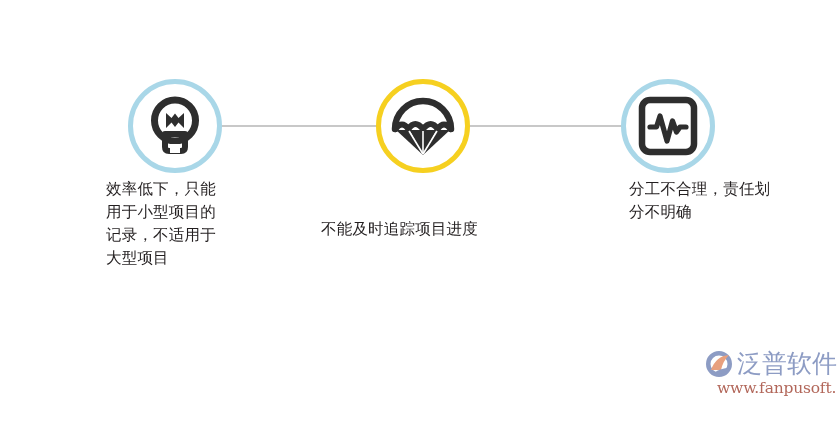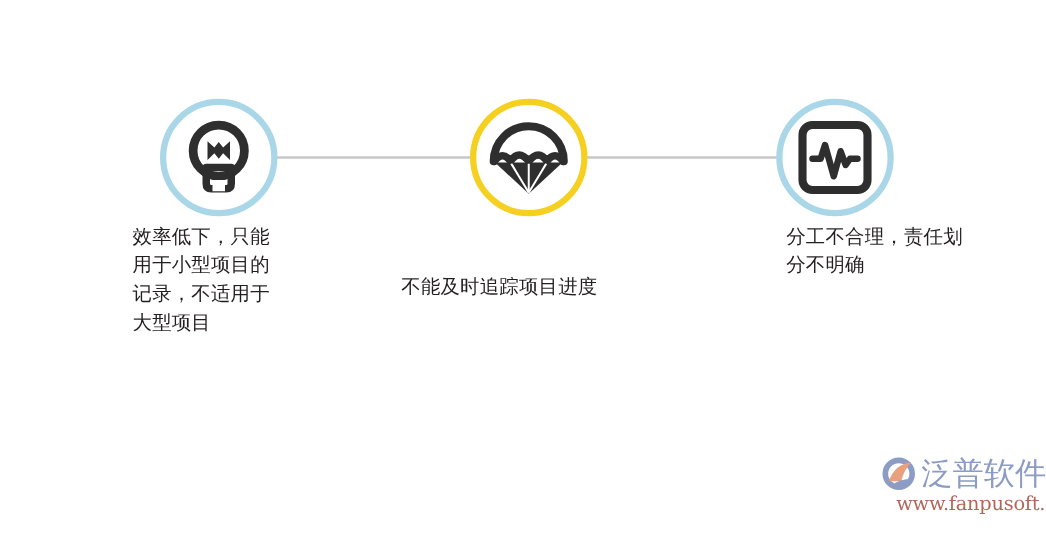--- a/index.html
+++ b/index.html
@@ -63,21 +63,21 @@
     letter-spacing: 0.2px;
   }
   .caption.cap-1 { left: 106px; top: 178px; width: 152px; }
   .caption.cap-2 { left: 321px; top: 178px; width: 230px; margin-top: 40px; }
   .caption.cap-3 { left: 589px; top: 178px; width: 166px; margin-left: 40px; }
 
   
   #watermark {
     position: absolute;
     left: 703px;
-    top: 363px;
+    top: 348px;
     width: 134px;
     height: 56px;
   }
   .wm-row {
     display: flex;
     align-items: center;
     height: 32px;
   }
   .wm-mark { width: 32px; height: 30px; flex: 0 0 32px; }
   .wm-name {

